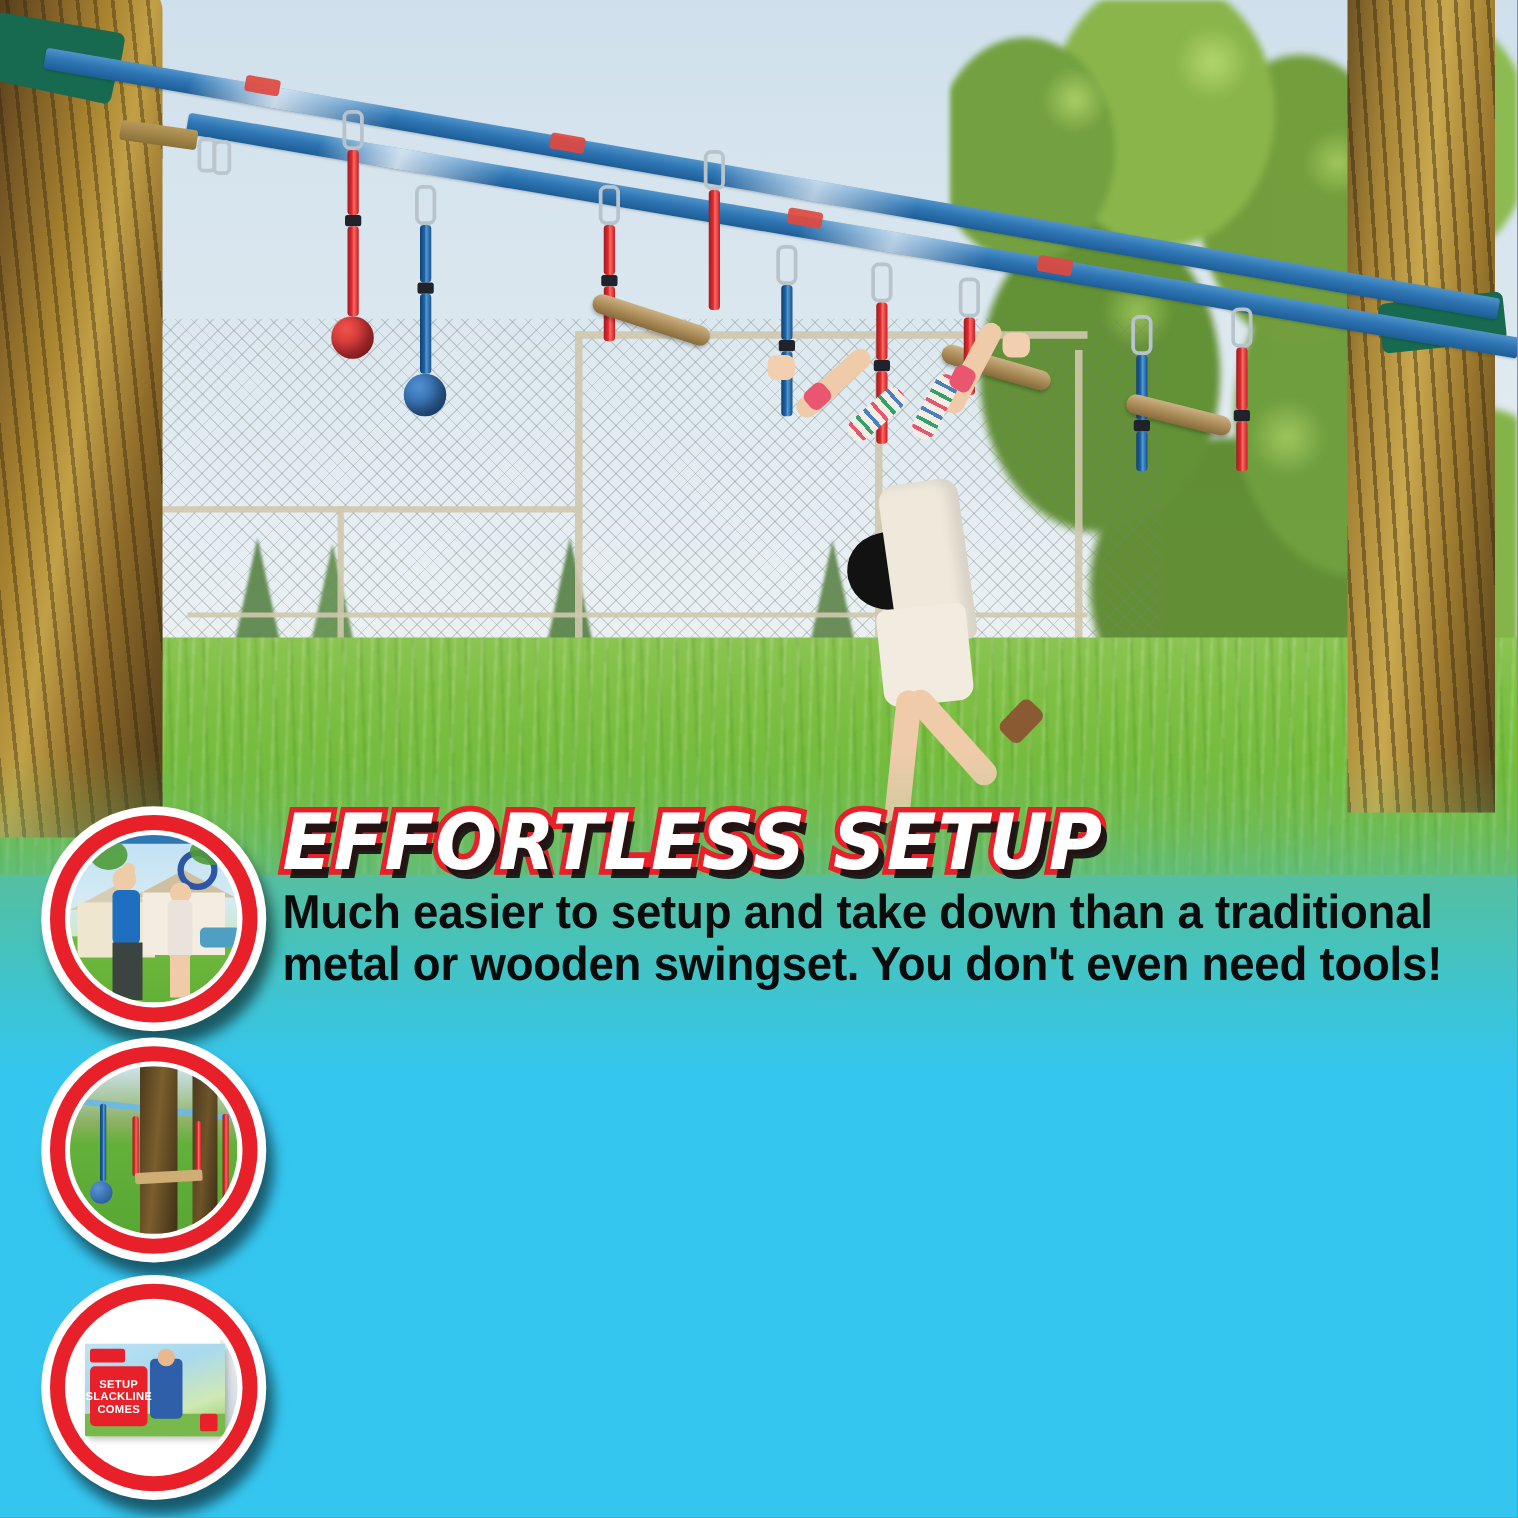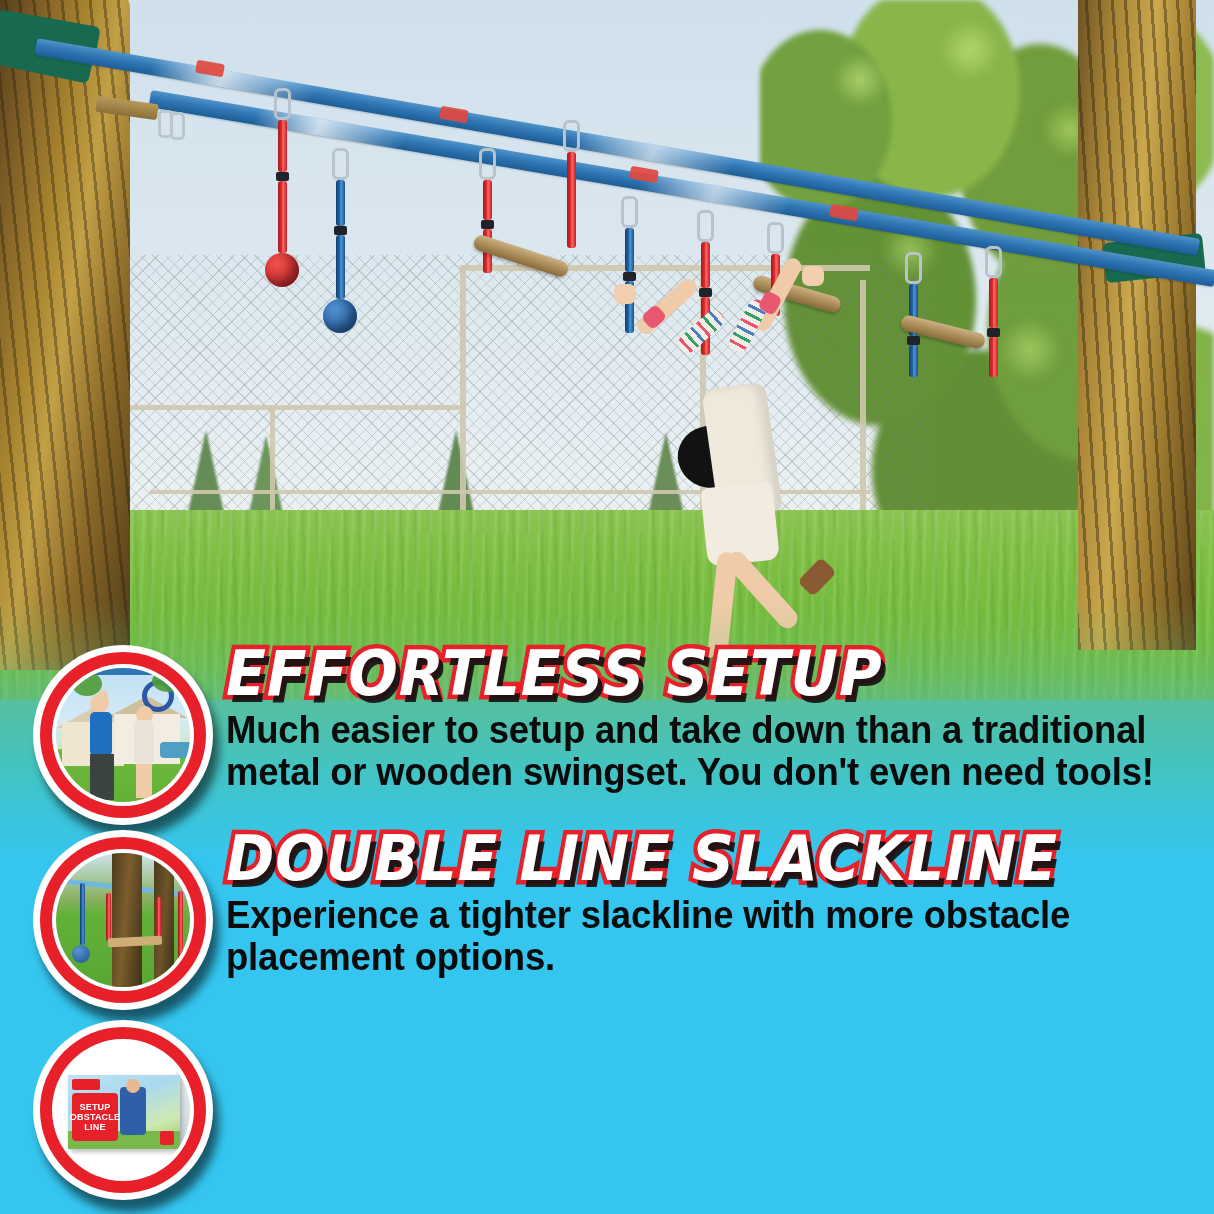--- a/index.html
+++ b/index.html
@@ -371,44 +371,40 @@
           <div class="trunk2"></div>
           <div class="rope web-blue" style="left:24px;top:30px;height:62px;"></div>
           <div class="rope web-red" style="left:50px;top:40px;height:48px;"></div>
           <div class="rope web-red" style="left:100px;top:44px;height:44px;"></div>
           <div class="rope web-red" style="left:122px;top:38px;height:78px;"></div>
           <div class="seat"></div>
           <div class="bluball"></div>
         </div>
       </div>
     </div>
-    <div class="ftext">
-      <h2 class="ftitle">DOUBLE LINE SLACKLINE</h2>
-      <p class="fbody">Experience a tighter slackline with more obstacle placement options.</p>
-    </div>
   </div>
 
   <div class="feature" style="top:1020px;">
     <div class="badge">
       <div class="shadow"></div>
       <div class="ring-white"></div>
       <div class="ring-red"></div>
       <div class="ring-inner"></div>
       <div class="thumb">
         <div class="t3">
           <div class="side"></div>
           <div class="box"></div>
           <div class="ground"></div>
           <div class="kidpic"></div>
           <div class="kidhead"></div>
           <div class="brand"></div>
           <div class="label">
             <span>SETUP</span>
-            <span>OBSTACLE</span>
-            <span>LINE</span>
+            <span>SLACKLINE</span>
+            <span>COMES</span>
           </div>
           <div class="minitag"></div>
         </div>
       </div>
     </div>
   </div>
 
 </div>
 
 </body></html>

